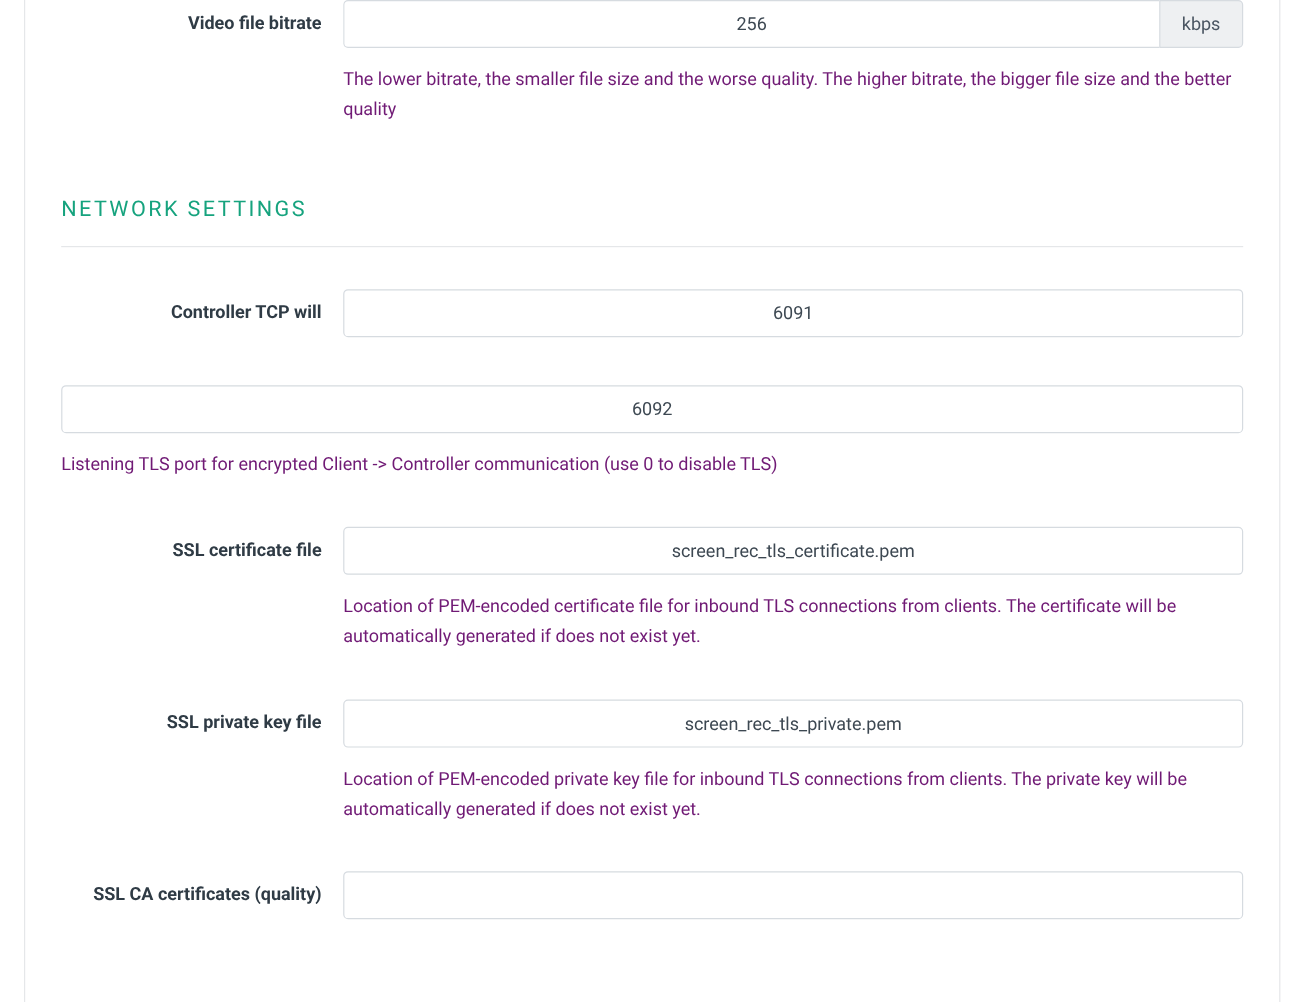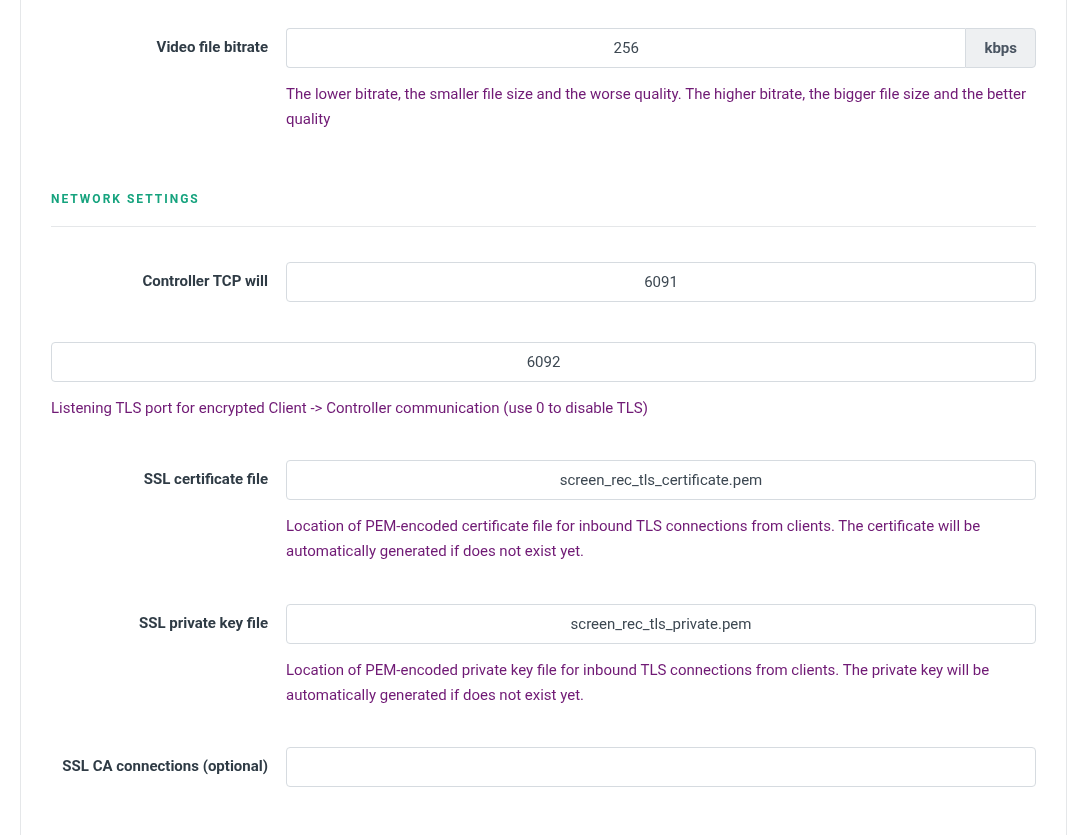--- a/index.html
+++ b/index.html
@@ -71,44 +71,42 @@
       align-items: center;
       justify-content: center;
       padding: 0 18px;
       background: #eef0f2;
       border: 1px solid #d6dbe0;
       border-top-right-radius: 4px;
       border-bottom-right-radius: 4px;
       color: #4a5562;
       font-size: 15px;
       height: 40px;
-      font-weight: bold;
     }
     .help-text {
       margin-top: 14px;
       color: #701a75;
       font-size: 15px;
       line-height: 1.65;
     }
     .section-header {
       color: #16a37e;
-      font-size: 12px;
-      font-weight: 700;
+      font-size: 18px;
+      font-weight: 400;
       letter-spacing: 2px;
       margin-top: 60px;
       margin-bottom: 20px;
       text-transform: uppercase;
     }
     .section-divider {
       border: none;
       border-top: 1px solid #e5e7e9;
       margin: 0 0 35px 0;
     }
     .first-row {
-      padding-top: 28px;
     }
   </style>
 </head>
 <body>
 
 <div class="container">
   <div class="panel">
 
     <div class="form-row first-row">
       <div class="form-label">Video file bitrate</div>
@@ -148,21 +146,21 @@
 
     <div class="form-row">
       <div class="form-label">SSL private key file</div>
       <div class="form-control-wrap">
         <input type="text" class="form-input" value="screen_rec_tls_private.pem" style="">
         <div class="help-text">Location of PEM-encoded private key file for inbound TLS connections from clients. The private key will be automatically generated if does not exist yet.</div>
       </div>
     </div>
 
     <div class="form-row">
-      <div class="form-label">SSL CA connections (optional)</div>
+      <div class="form-label">SSL CA certificates (quality)</div>
       <div class="form-control-wrap">
         <input type="text" class="form-input" value="" style="">
         
       </div>
     </div>
 
   </div>
 </div>
 
 </body></html>

